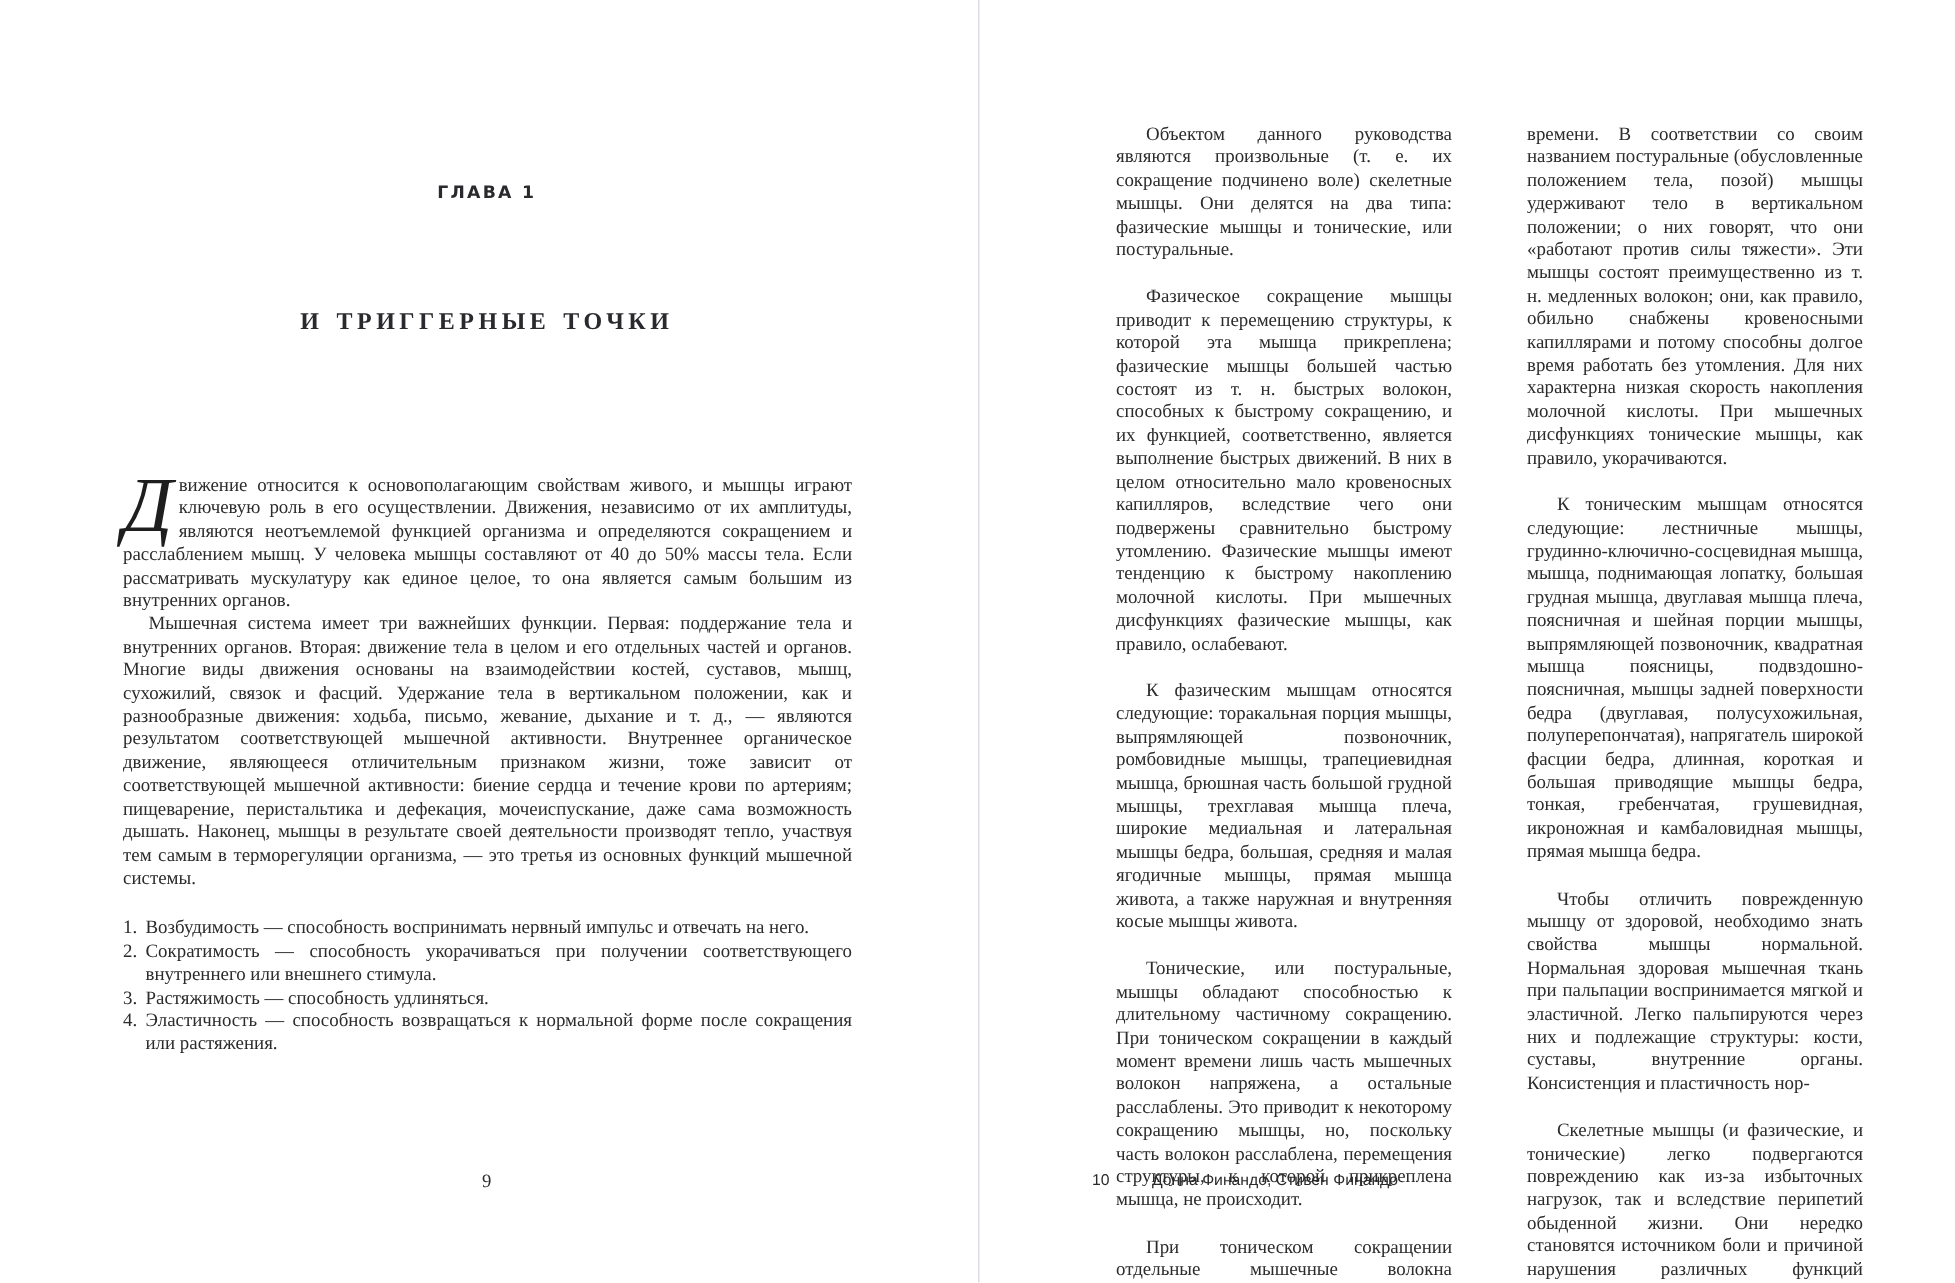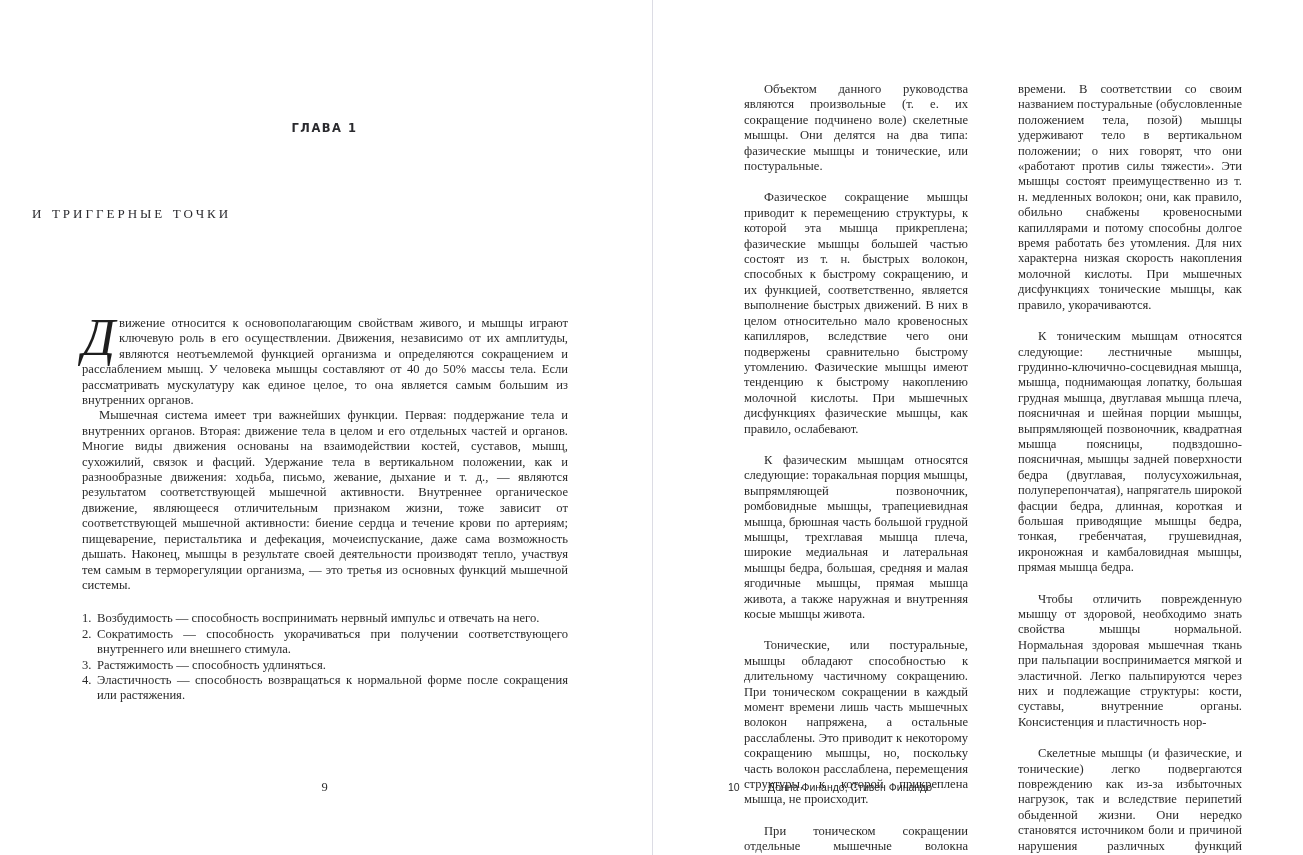--- a/index.html
+++ b/index.html
@@ -14,23 +14,23 @@
     position: absolute; top: 121px; left: 0; width: 585px; text-align: center;
     font-family: "DejaVu Sans", sans-serif; font-weight: bold; font-size: 11.5px;
     letter-spacing: 1.5px; color: #2a2a2e;
   }
   .chapter-title {
     position: absolute; top: 156px; left: 0; width: 585px; text-align: center;
     font-family: "Liberation Serif", serif; font-size: 32px; color: #2a2a2e; line-height: 36px;
     letter-spacing: 1px;
   }
   .chapter-subtitle {
-    position: absolute; top: 197px; left: 0; width: 585px; text-align: left;
-    font-family: "Liberation Serif", serif; font-size: 18px; color: #2a2a2e;
-    letter-spacing: 3px; font-variant: small-caps; line-height: 30px;
+    position: absolute; top: 197px; left: 0; width: 585px; text-align: center;
+    font-family: "Liberation Serif", serif; font-size: 23px; color: #2a2a2e;
+    letter-spacing: 3px; font-variant: small-caps; line-height: 30px; font-weight: bold;
   }
 
   .left-body {
     position: absolute; left: 50px; top: 316px; width: 486px;
     font-family: "Liberation Serif", serif; font-size: 12.6px; line-height: 15.4px;
     text-align: justify; color: #2b2b2b;
   }
   .left-body p { margin: 0; text-indent: 17px; }
   .left-body p.first { text-indent: 0; }
   .dropcap {

